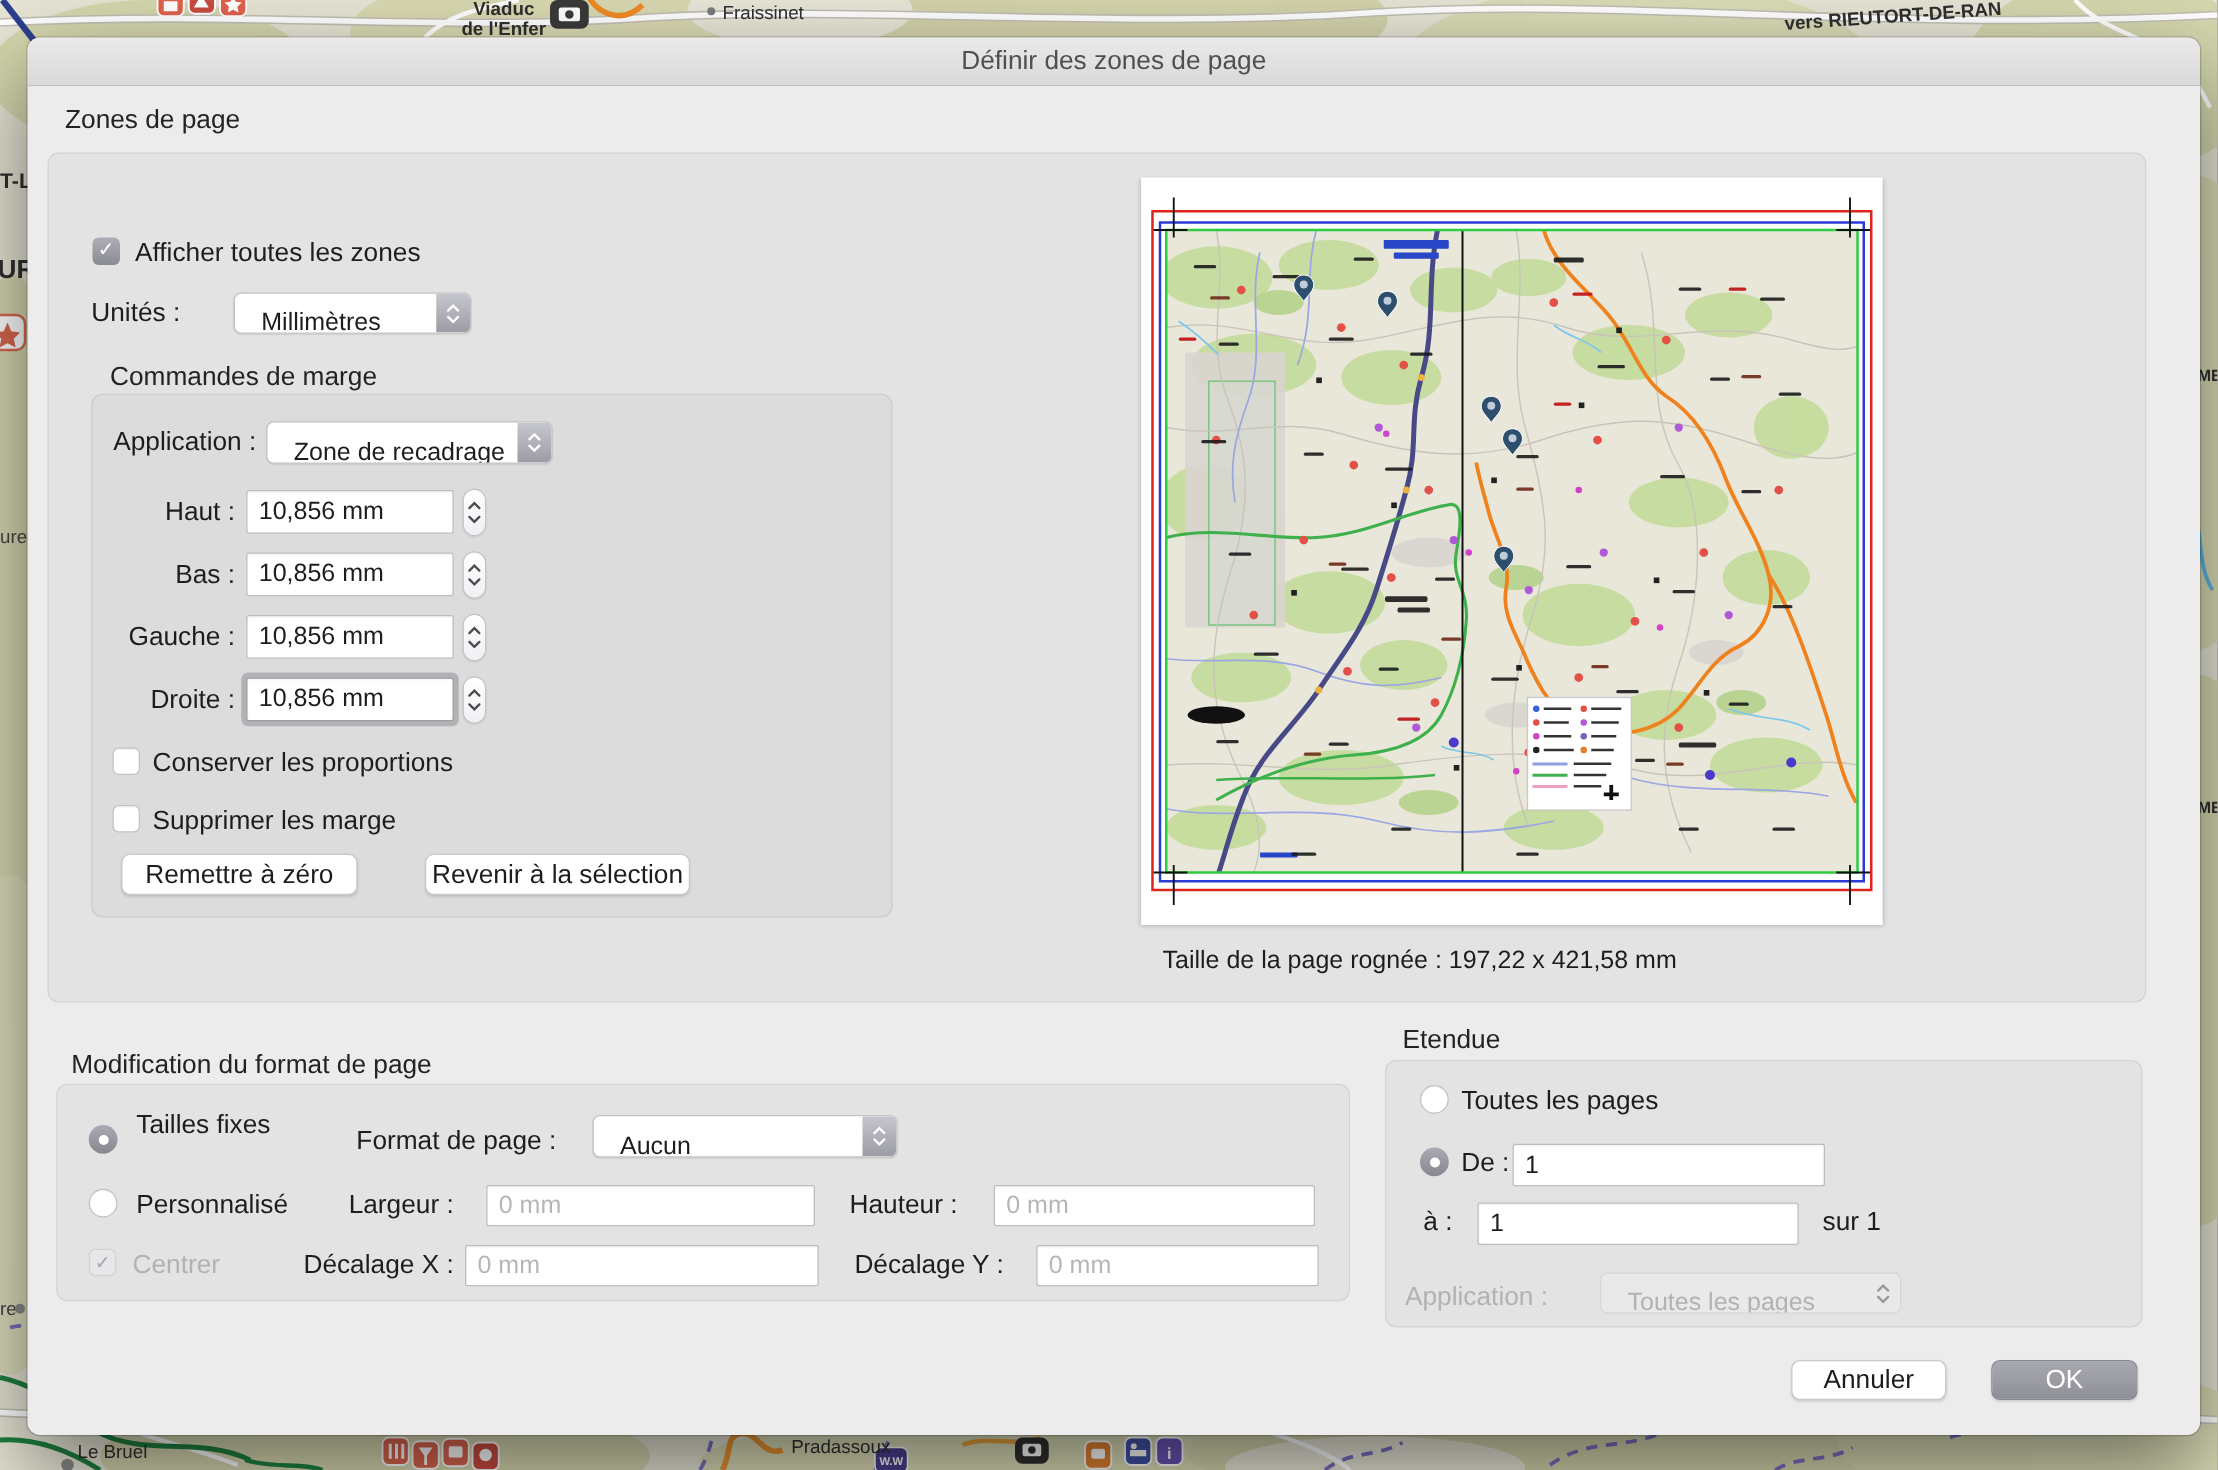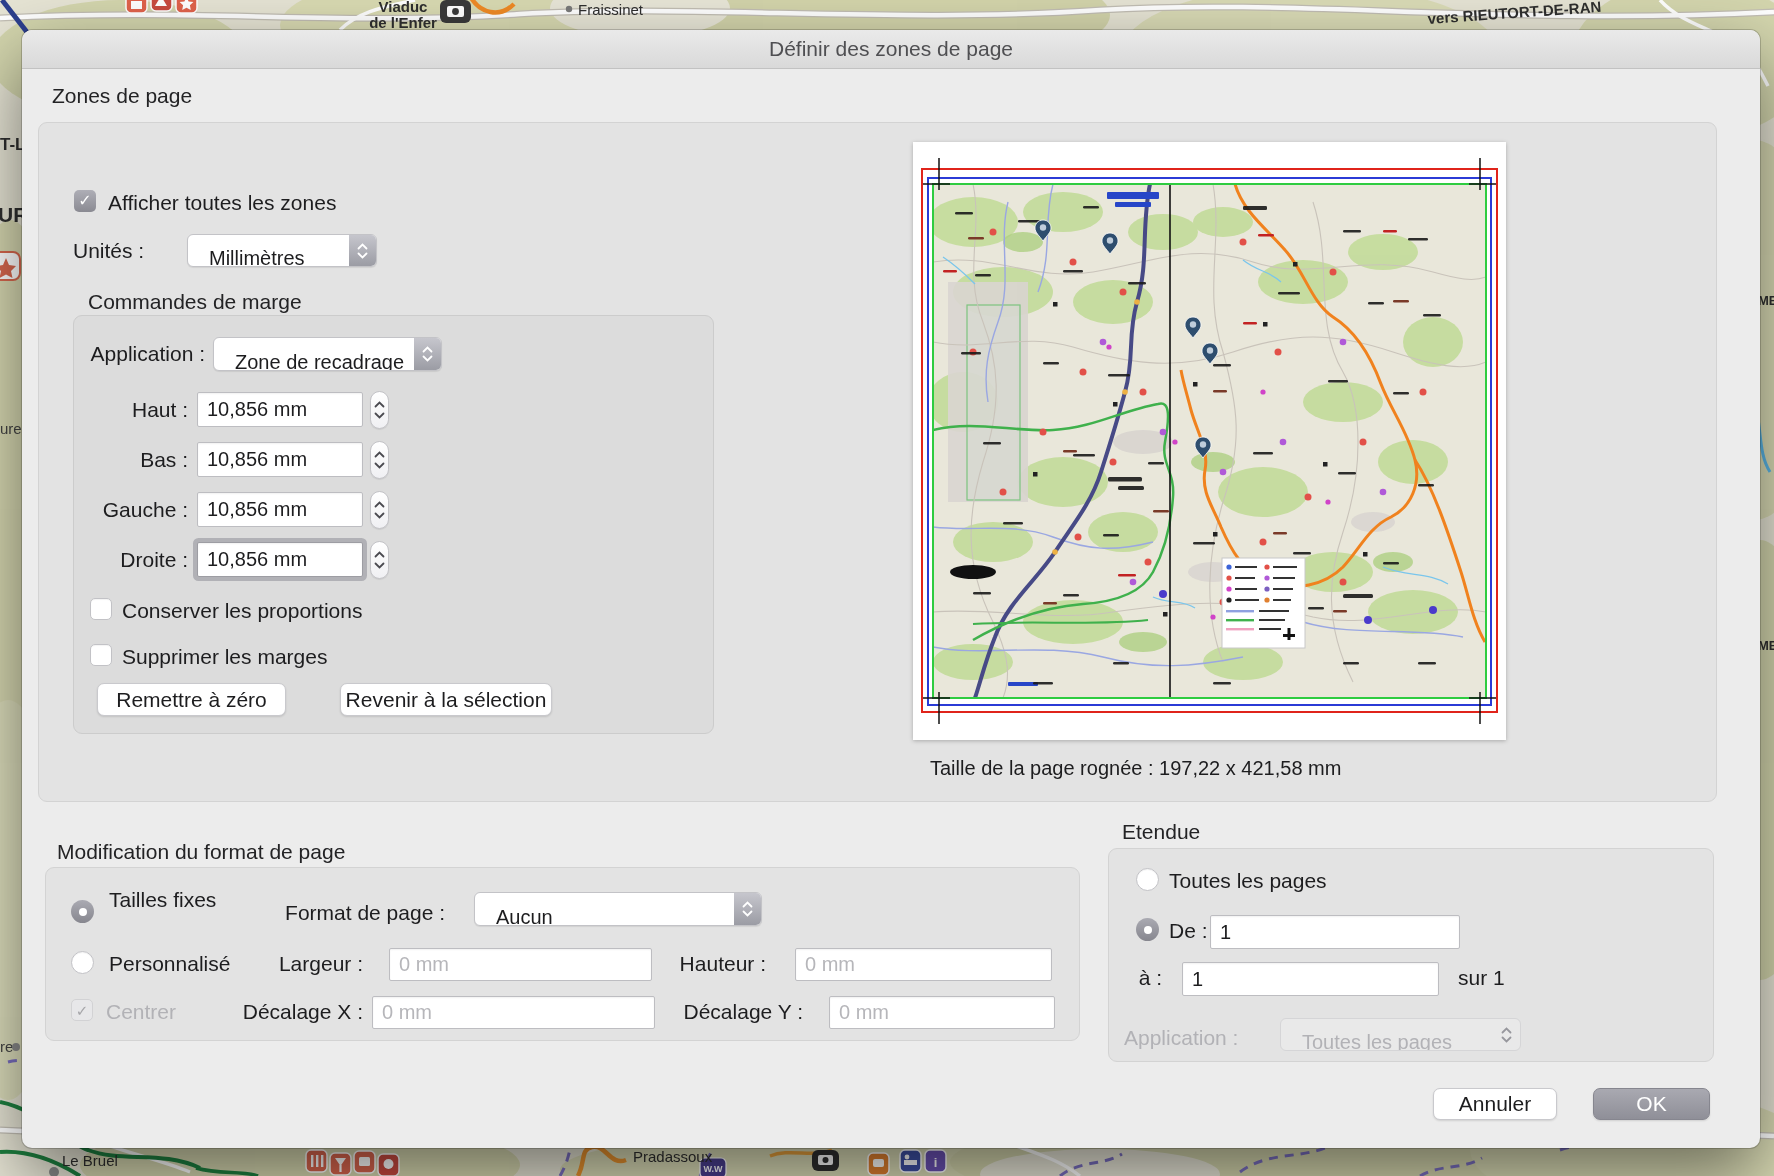--- a/index.html
+++ b/index.html
@@ -264,21 +264,21 @@
           <path d="M1.5 5.5L5.5 1.5L9.5 5.5" fill="none" stroke="#4a4a50" stroke-width="1.8" stroke-linecap="round"></path>
         </svg>
       <svg width="11" height="7" viewBox="0 0 11 7">
           <path d="M1.5 1.5L5.5 5.5L9.5 1.5" fill="none" stroke="#4a4a50" stroke-width="1.8" stroke-linecap="round"></path>
         </svg>
     </div>
 
     <span class="cb off" style="left:68px;top:568px;"></span>
     <div class="lbl" style="left:100px;top:569px;">Conserver les proportions</div>
     <span class="cb off" style="left:68px;top:614px;"></span>
-    <div class="lbl" style="left:100px;top:615px;">Supprimer les marges</div>
+    <div class="lbl" style="left:100px;top:615px;">Supprimer les marge</div>
 
     <div class="btn" style="left:75px;top:653px;width:189px;height:33px;">Remettre à zéro</div>
     <div class="btn" style="left:318px;top:653px;width:212px;height:33px;">Revenir à la sélection</div>
 
     <div class="preview">
       <svg width="593" height="598" viewBox="0 0 593 598">
         <defs>
           <clipPath id="mapclip">
               <rect x="20" y="42" width="553" height="514"></rect>
             </clipPath>
@@ -539,21 +539,21 @@
     </div>
 
     <div class="lbl" style="left:908px;top:727px;font-size:20px;">Taille de la page rognée : 197,22 x 421,58 mm</div>
 
     <div class="hdr" style="left:35px;top:810px;">Modification du format de page</div>
     <div class="box" style="left:23px;top:837px;width:1033px;height:172px;"></div>
 
     <span class="radio on" style="left:49px;top:870px;"></span>
     <div class="lbl" style="left:87px;top:858px;">Tailles fixes</div>
     <div class="lbl r" style="left:238px;top:871px;width:185px;">Format de page :</div>
-    <div class="popup" style="left:452px;top:862px;width:288px;height:34px;">
+    <div class="popup" style="left:452px;top:862px;width:244px;height:34px;">
       <span class="txt">Aucun</span>
       <span class="cap">
         <svg width="11" height="7" viewBox="0 0 11 7">
             <path d="M1.5 5.5L5.5 1.5L9.5 5.5" fill="none" stroke="#fff" stroke-width="1.8" stroke-linecap="round"></path>
           </svg>
         <svg width="11" height="7" viewBox="0 0 11 7">
             <path d="M1.5 1.5L5.5 5.5L9.5 1.5" fill="none" stroke="#fff" stroke-width="1.8" stroke-linecap="round"></path>
           </svg>
       </span>
     </div>

